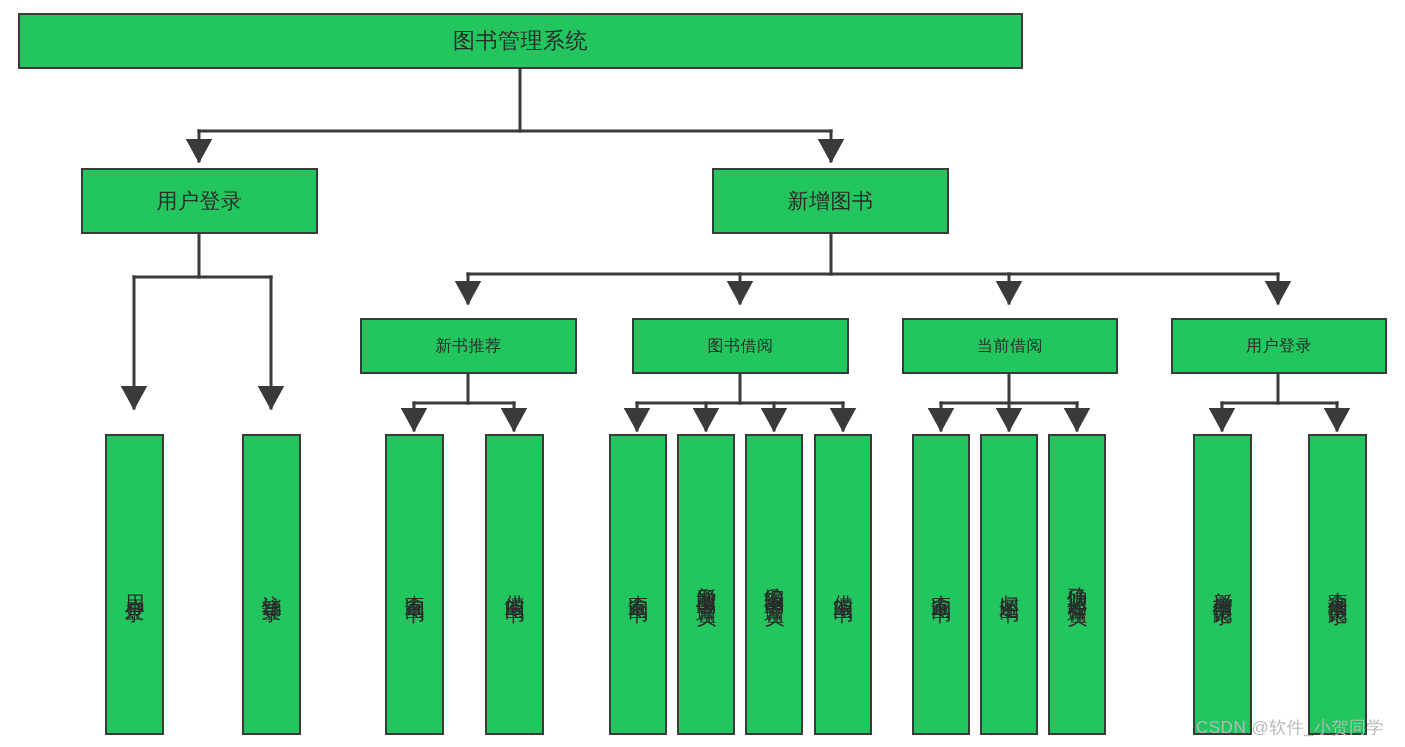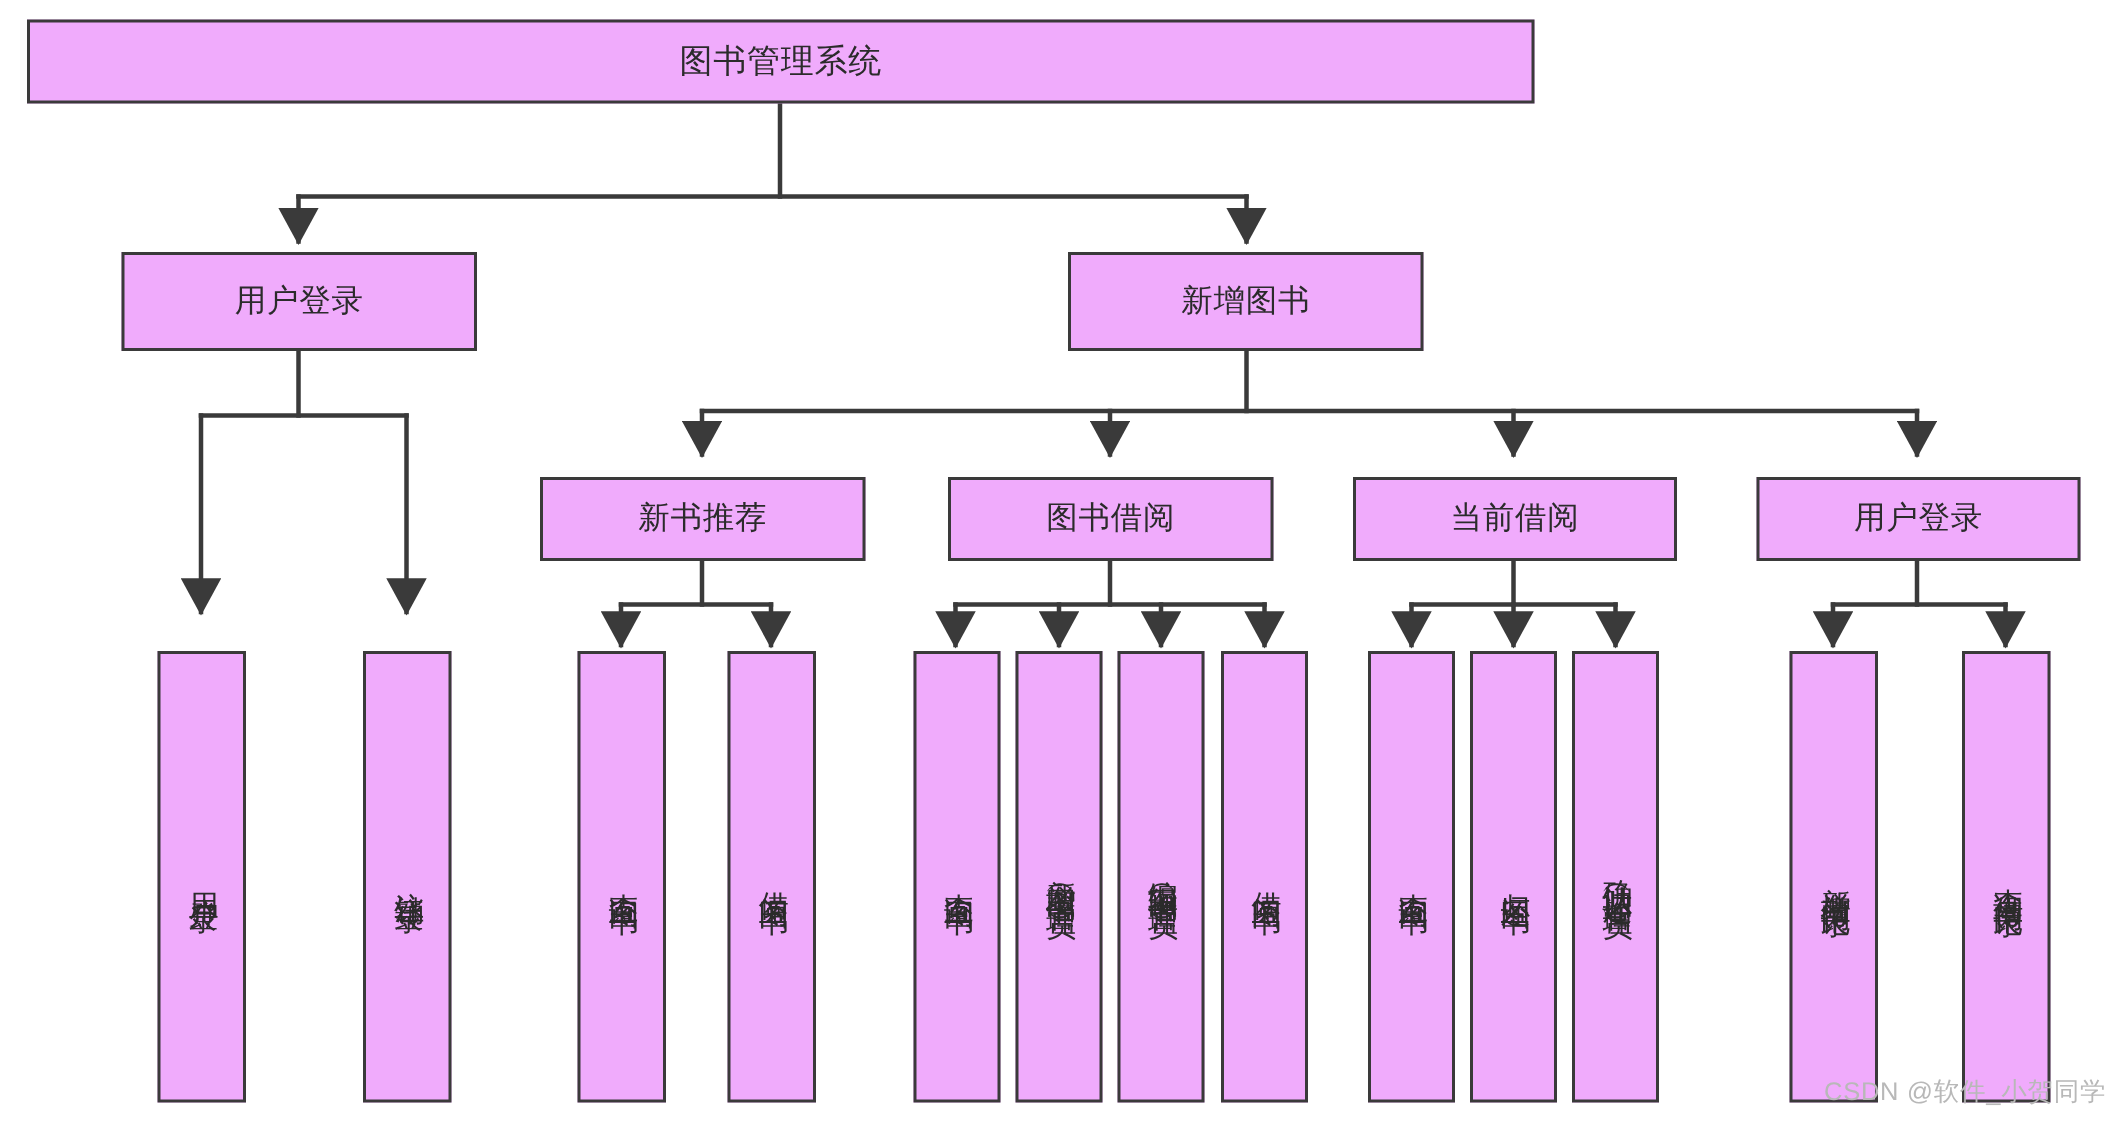--- a/index.html
+++ b/index.html
@@ -18,21 +18,21 @@
     overflow: hidden;
   }
   #diagram-svg {
     position: absolute;
     left: 0;
     top: 0;
   }
   .node-box {
     position: absolute;
     box-sizing: border-box;
-    background: #f0abfc;
+    background: #22c55e;
     border: 2px solid #3a3a3a;
     display: flex;
     align-items: center;
     justify-content: center;
     overflow: hidden;
   }
   .node-label {
     color: #2b2b2b;
     font-size: 21px;
     line-height: 1.18;
@@ -43,21 +43,21 @@
   .node-box.vertical .node-label {
     writing-mode: vertical-rl;
     text-orientation: upright;
     letter-spacing: 3px;
     font-size: 20px;
     white-space: normal;
     max-height: 100%;
   }
   .node-box.level-0 .node-label { font-size: 22px; }
   .node-box.level-1 .node-label { font-size: 21px; }
-  .node-box.level-2 .node-label { font-size: 21px; }
+  .node-box.level-2 .node-label { font-size: 16px; }
   .watermark {
     position: absolute;
     color: #b8b8b8;
     font-size: 17px;
     letter-spacing: 0.5px;
     white-space: nowrap;
     pointer-events: none;
   }
 </style>
 </head>
@@ -176,15 +176,15 @@
     <span class="node-label">确认归还（管理员）</span>
   </div>
 
   <div class="node-box vertical" style="left:1193px; top:434px; width:59px; height:301px;">
     <span class="node-label">新增借阅记录</span>
   </div>
   <div class="node-box vertical" style="left:1308px; top:434px; width:59px; height:301px;">
     <span class="node-label">查询借阅记录</span>
   </div>
 
-  <div class="watermark" style="left:1196px; top:716px;margin-left:20px;">CSDN @软件_小贺同学</div>
+  <div class="watermark" style="left:1196px; top:716px;">CSDN @软件_小贺同学</div>
 
 </div>
 
 </body></html>

